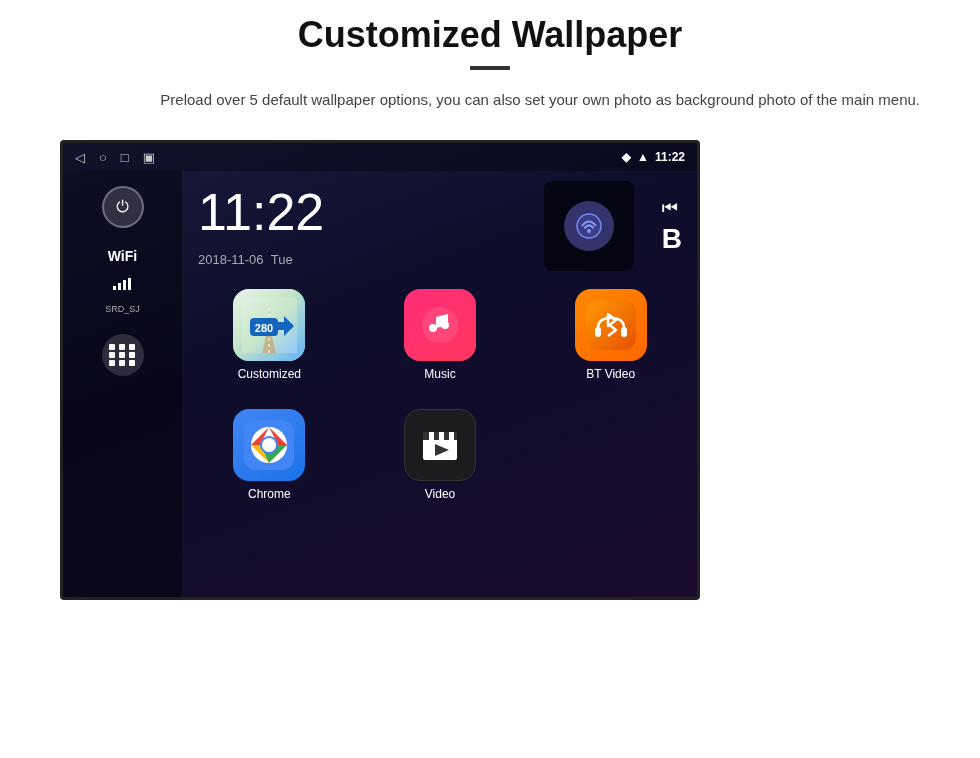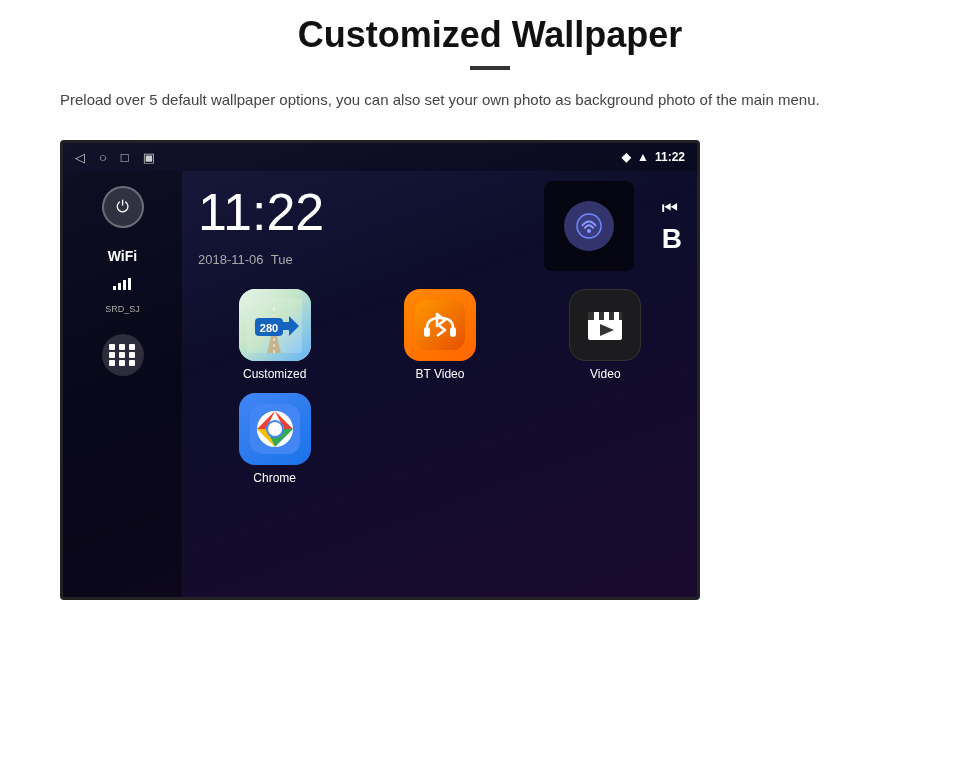--- a/index.html
+++ b/index.html
@@ -25,21 +25,21 @@
     }
 
     .title-divider {
       width: 40px;
       height: 4px;
       background: #333;
       margin: 0 auto 18px;
     }
 
     .page-description {
-      text-align: left;
+      text-align: right;
       font-size: 15px;
       color: #444;
       line-height: 1.6;
       margin-bottom: 28px;
     }
 
     
     .device-container {
       display: flex;
       gap: 0;
@@ -241,21 +241,21 @@
 
     .media-btn {
       color: #fff;
       font-size: 18px;
     }
 
     
     .app-grid {
       display: grid;
       grid-template-columns: repeat(3, 1fr);
-      gap: 12px;
+      gap: 28px;
     }
 
     .app-item {
       display: flex;
       flex-direction: column;
       align-items: center;
       gap: 6px;
       cursor: pointer;
     }
 
@@ -508,20 +508,31 @@
                     <text x="22" y="34" font-size="11" fill="white" text-anchor="middle" font-weight="bold">280</text>
 
                     <polygon points="42,18 52,28 42,38 42,32 32,32 32,24 42,24" fill="#1565C0"></polygon>
                   </svg>
                 </div>
               </div>
               <span class="app-label">Customized</span>
             </div>
 
 
+            <div class="app-item">
+              <div class="app-icon icon-music">
+                <svg width="40" height="40" viewBox="0 0 40 40" fill="white">
+                  <circle cx="20" cy="20" r="18" fill="rgba(255,255,255,0.1)"></circle>
+                  <path d="M16 12 L28 9 L28 20 L16 23 Z" fill="white"></path>
+                  <circle cx="13" cy="23" r="4" fill="white"></circle>
+                  <circle cx="25" cy="20" r="4" fill="white"></circle>
+                </svg>
+              </div>
+              <span class="app-label">Music</span>
+            </div>
 
             <div class="app-item">
               <div class="app-icon icon-bt">
                 <svg width="50" height="50" viewBox="0 0 50 50">
                   <rect width="50" height="50" rx="12" fill="url(#btGrad)"></rect>
                   <defs>
                     <linearGradient id="btGrad" x1="0" y1="0" x2="1" y2="1">
                       <stop offset="0%" stop-color="#ff9800"></stop>
                       <stop offset="100%" stop-color="#e65100"></stop>
                     </linearGradient>
@@ -531,53 +542,53 @@
 
                   <path d="M12 28 Q12 18 25 18 Q38 18 38 28" stroke="white" stroke-width="2.5" fill="none"></path>
                   <rect x="9" y="27" width="6" height="10" rx="3" fill="white"></rect>
                   <rect x="35" y="27" width="6" height="10" rx="3" fill="white"></rect>
                 </svg>
               </div>
               <span class="app-label">BT Video</span>
             </div>
 
             <div class="app-item">
-              <div class="app-icon icon-video">
-                <svg width="50" height="50" viewBox="0 0 50 50">
-                  <rect width="50" height="50" rx="12" fill="#1c1c1e"></rect>
-
-                  <rect x="8" y="18" width="34" height="22" rx="2" fill="white"></rect>
-                  <rect x="8" y="12" width="34" height="8" fill="#333"></rect>
-
-                  <rect x="14" y="12" width="5" height="8" fill="white"></rect>
-                  <rect x="24" y="12" width="5" height="8" fill="white"></rect>
-                  <rect x="34" y="12" width="5" height="8" fill="white"></rect>
-
-                  <polygon points="20,24 20,36 34,30" fill="#333"></polygon>
-                </svg>
-              </div>
-              <span class="app-label">Video</span>
-            </div>
-
-            <div class="app-item">
               <div class="app-icon icon-chrome">
                 <svg width="50" height="50" viewBox="0 0 50 50">
                   <rect width="50" height="50" rx="12" fill="#4285f4"></rect>
                   <circle cx="25" cy="25" r="18" fill="white"></circle>
 
                   <path d="M25 7 L43 25 L34 25 Z" fill="#ea4335"></path>
                   <path d="M43 25 L25 43 L16 25 Z" fill="#34a853"></path>
                   <path d="M25 43 L7 25 L16 25 Z" fill="#fbbc05"></path>
                   <path d="M25 7 L16 25 L7 25 Z" fill="#ea4335"></path>
 
                   <circle cx="25" cy="25" r="9" fill="#4285f4"></circle>
                   <circle cx="25" cy="25" r="7" fill="white"></circle>
                 </svg>
               </div>
               <span class="app-label">Chrome</span>
+            </div>
+
+            <div class="app-item">
+              <div class="app-icon icon-video">
+                <svg width="50" height="50" viewBox="0 0 50 50">
+                  <rect width="50" height="50" rx="12" fill="#1c1c1e"></rect>
+
+                  <rect x="8" y="18" width="34" height="22" rx="2" fill="white"></rect>
+                  <rect x="8" y="12" width="34" height="8" fill="#333"></rect>
+
+                  <rect x="14" y="12" width="5" height="8" fill="white"></rect>
+                  <rect x="24" y="12" width="5" height="8" fill="white"></rect>
+                  <rect x="34" y="12" width="5" height="8" fill="white"></rect>
+
+                  <polygon points="20,24 20,36 34,30" fill="#333"></polygon>
+                </svg>
+              </div>
+              <span class="app-label">Video</span>
             </div>
           </div>
         </div>
       </div>
     </div>
 
     <div class="wallpaper-panel">
 
       <div class="wallpaper-thumb wallpaper-thumb-1">
         <div class="ice-cave">

